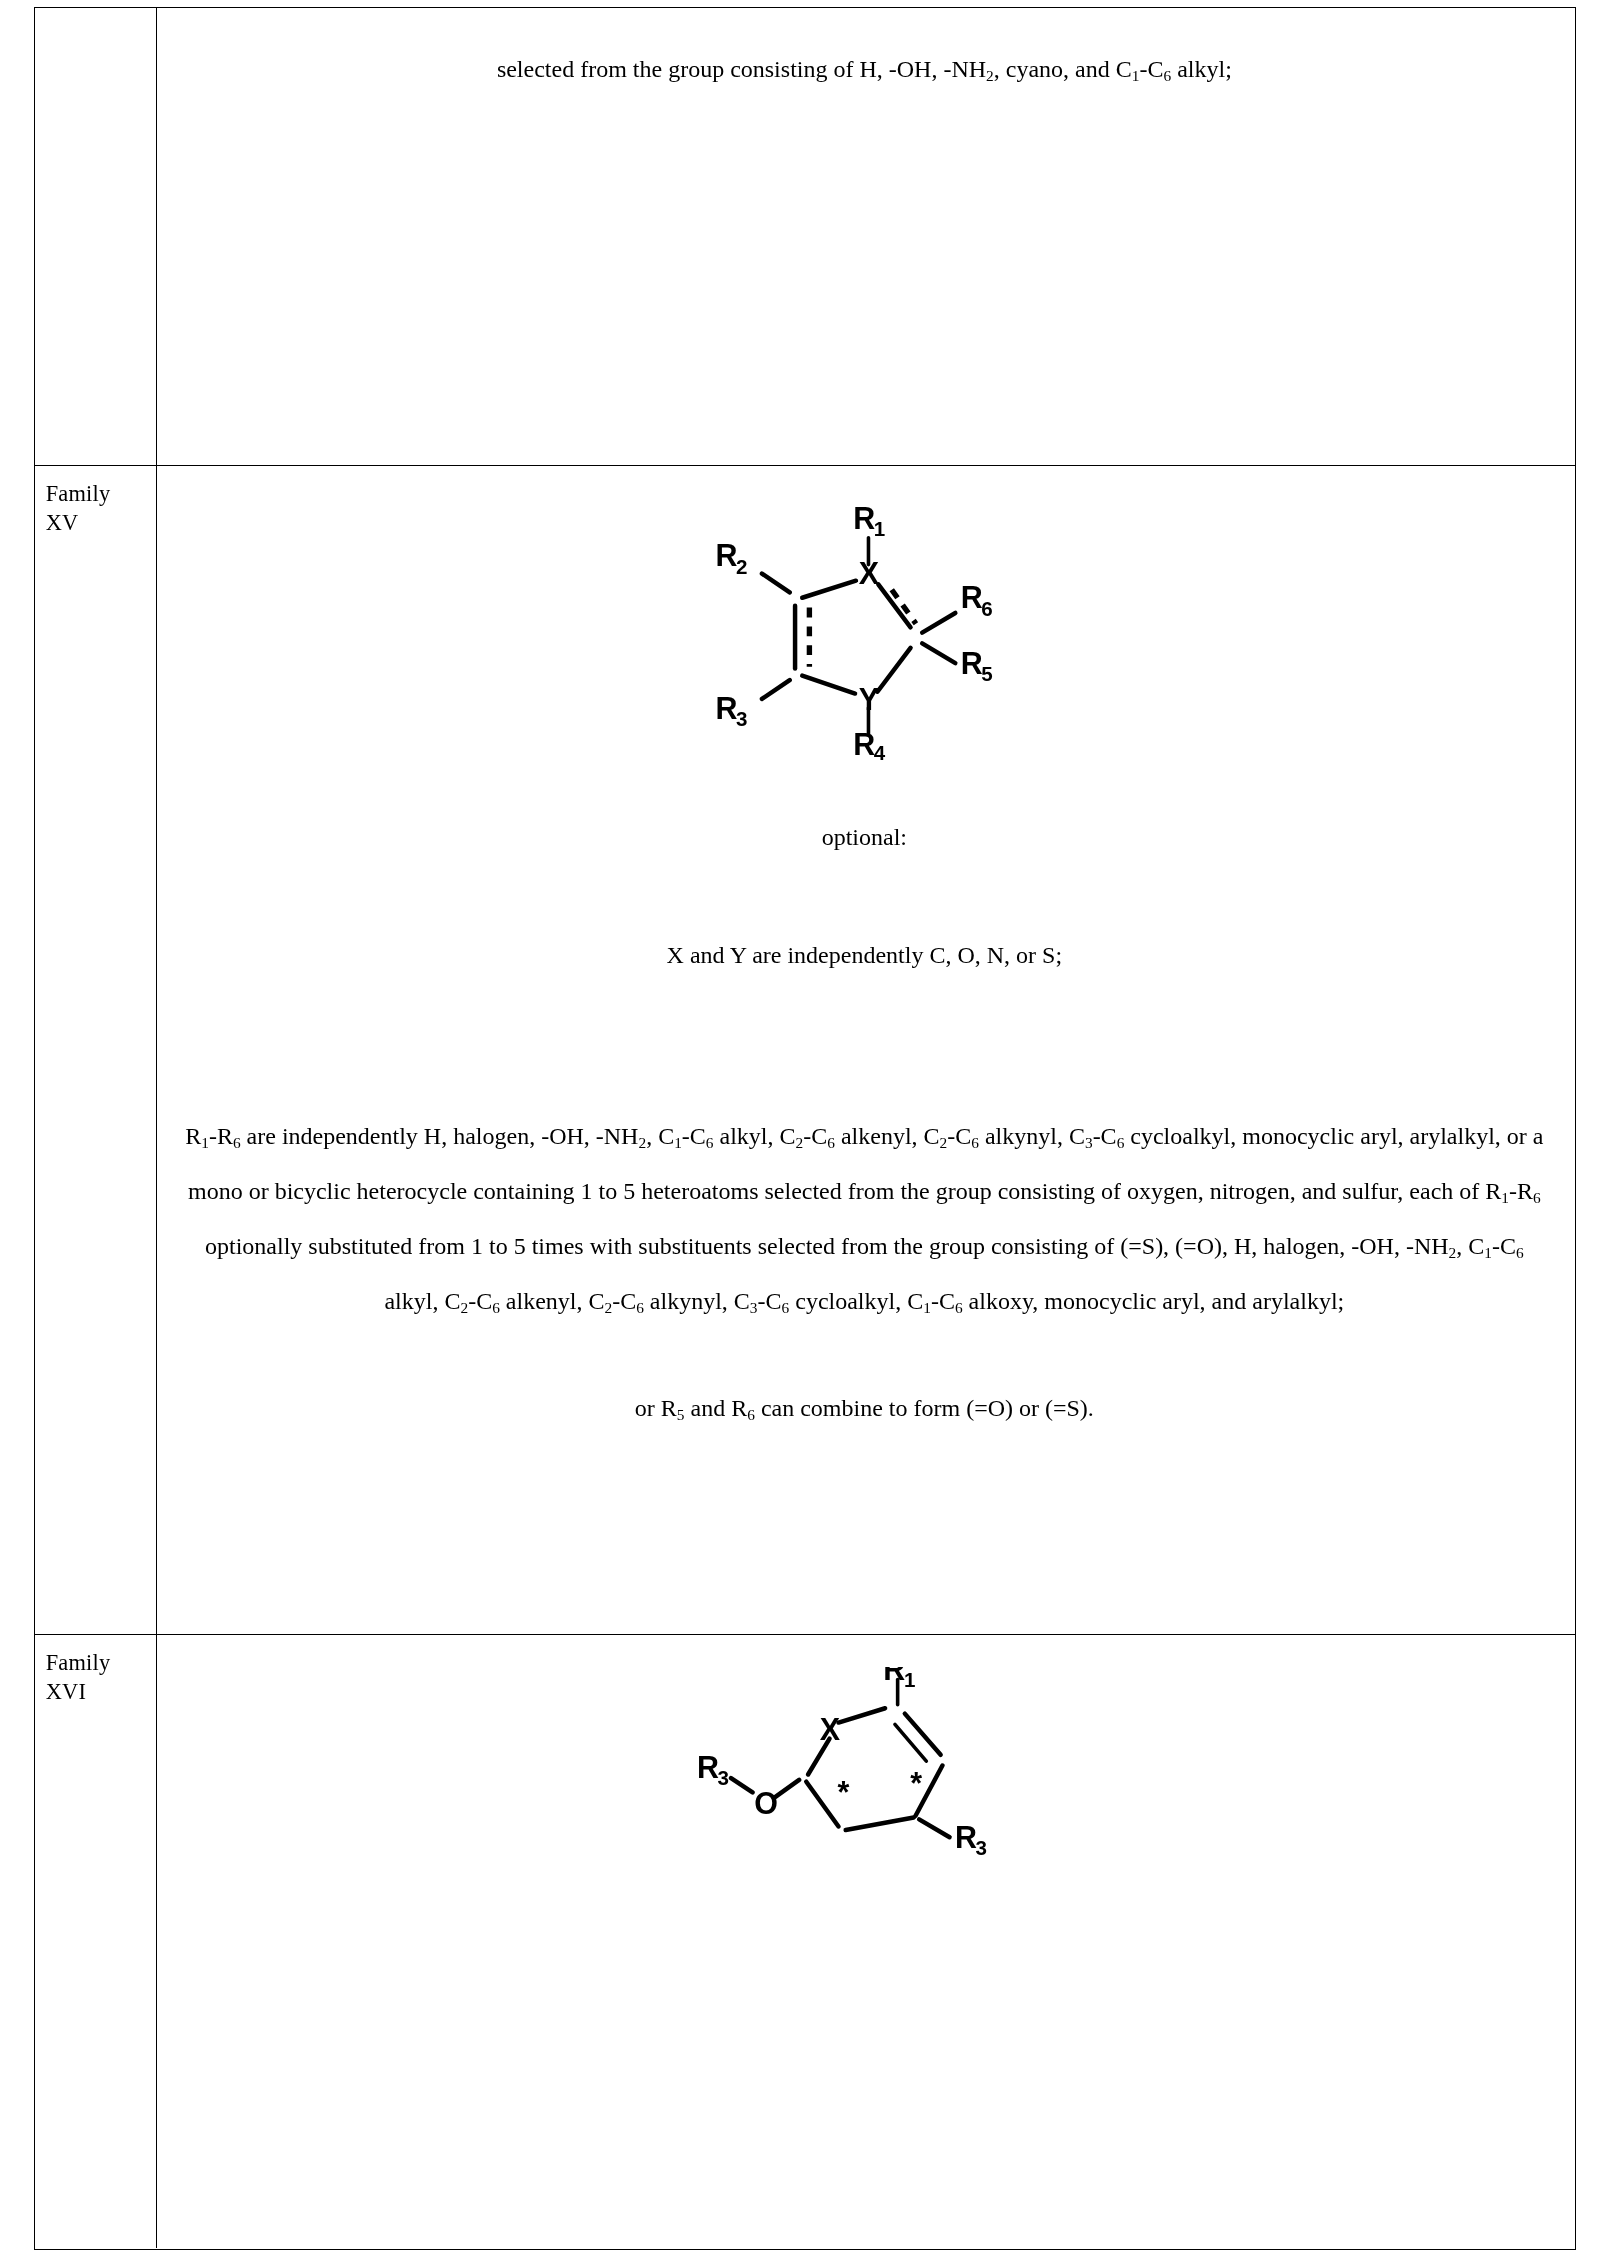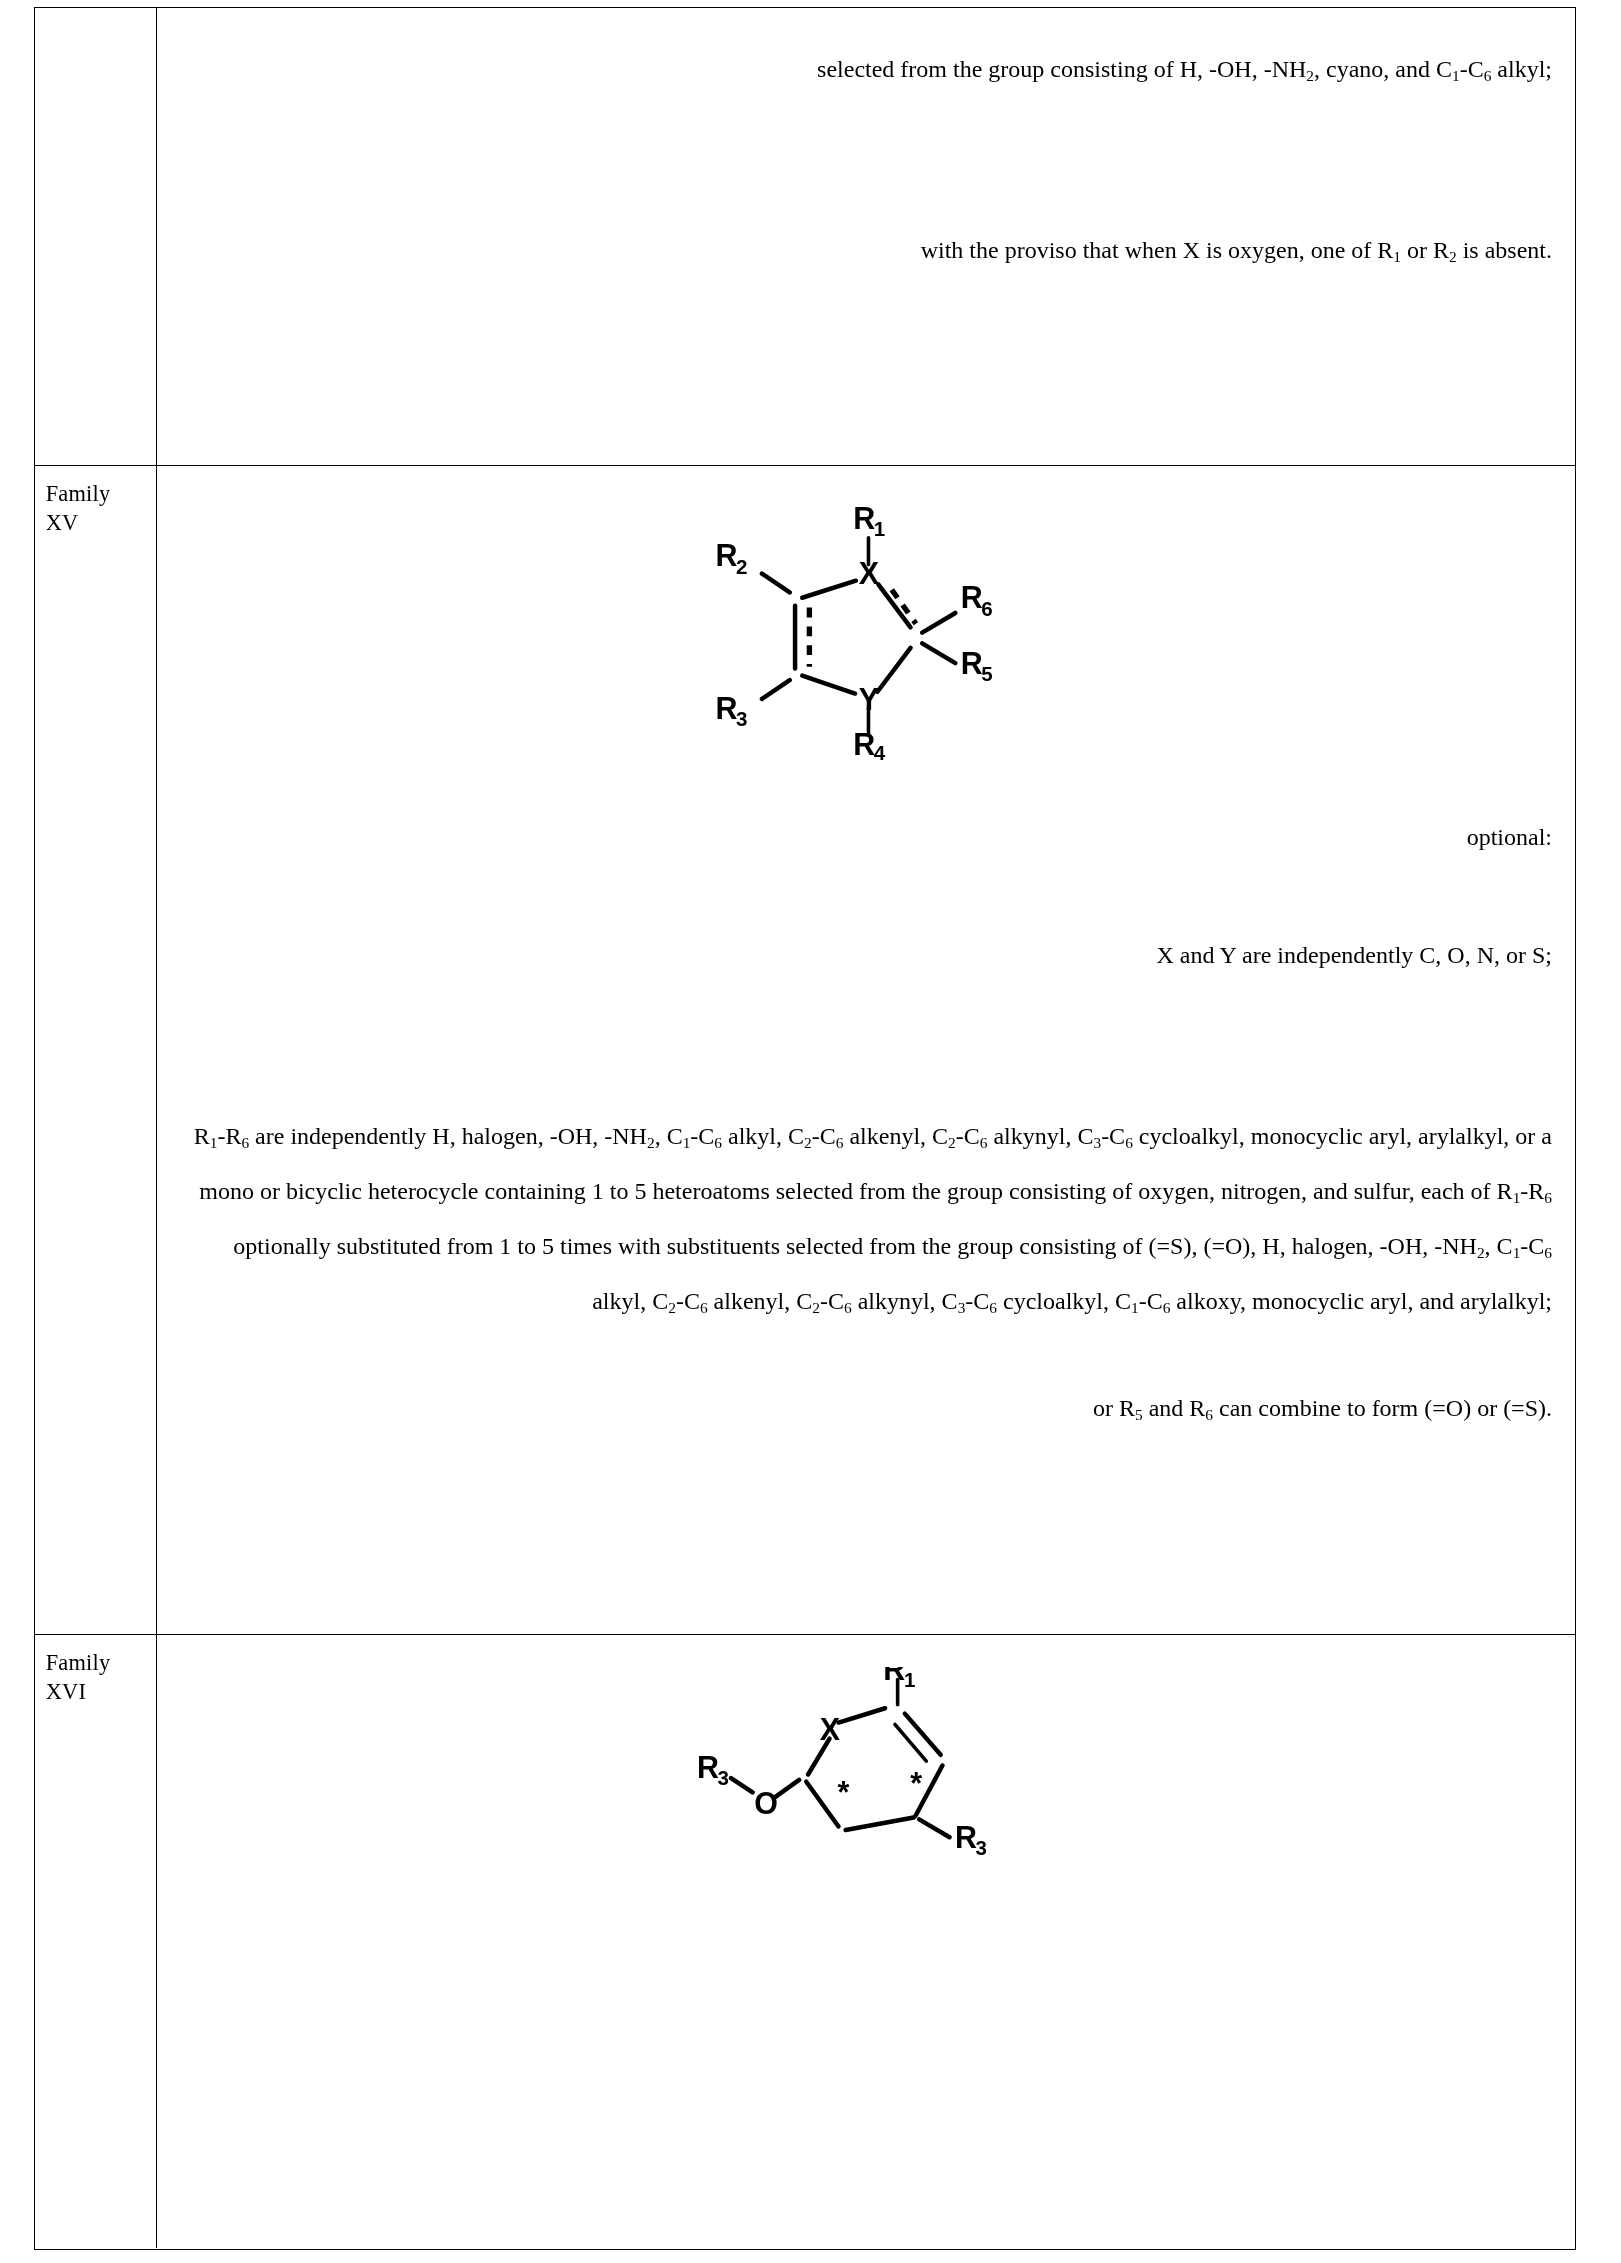--- a/index.html
+++ b/index.html
@@ -54,21 +54,21 @@
     padding: 9px 23px 9px 19.7px;
     font-size: 24px;
     line-height: 1.0;
   }
 
   
   p.para {
     margin: 0 0 0 0;
     font-size: 24px;
     line-height: 55px;
-    text-align: right;
+    text-align: center;
     white-space: normal;
   }
   .gap-sm { height: 25px; }
   .gap-md { height: 52px; }
   .gap-lg { height: 63px; }
 
   sub {
     font-size: 0.64em;
     vertical-align: -0.28em;
     line-height: 0;
@@ -105,21 +105,20 @@
 
   <div class="tbl">
 
     <div class="row" style="height:457px;">
       <div class="cell-label"></div>
       <div class="cell-body">
         <div class="gap-sm"></div>
         <p class="para">selected from the group consisting of H, -OH, -NH<sub>2</sub>, cyano, and C<sub>1</sub>-C<sub>6</sub> alkyl;</p>
         <div class="gap-lg"></div>
         <div class="gap-lg"></div>
-        <p class="para">with the proviso that when X is oxygen, one of R<sub>1</sub> or R<sub>2</sub> is absent.</p>
       </div>
     </div>
 
     <div class="row rule-top" style="height:1169px;">
       <div class="cell-label">
         <div>Family</div>
         <div>XV</div>
       </div>
       <div class="cell-body">
 

